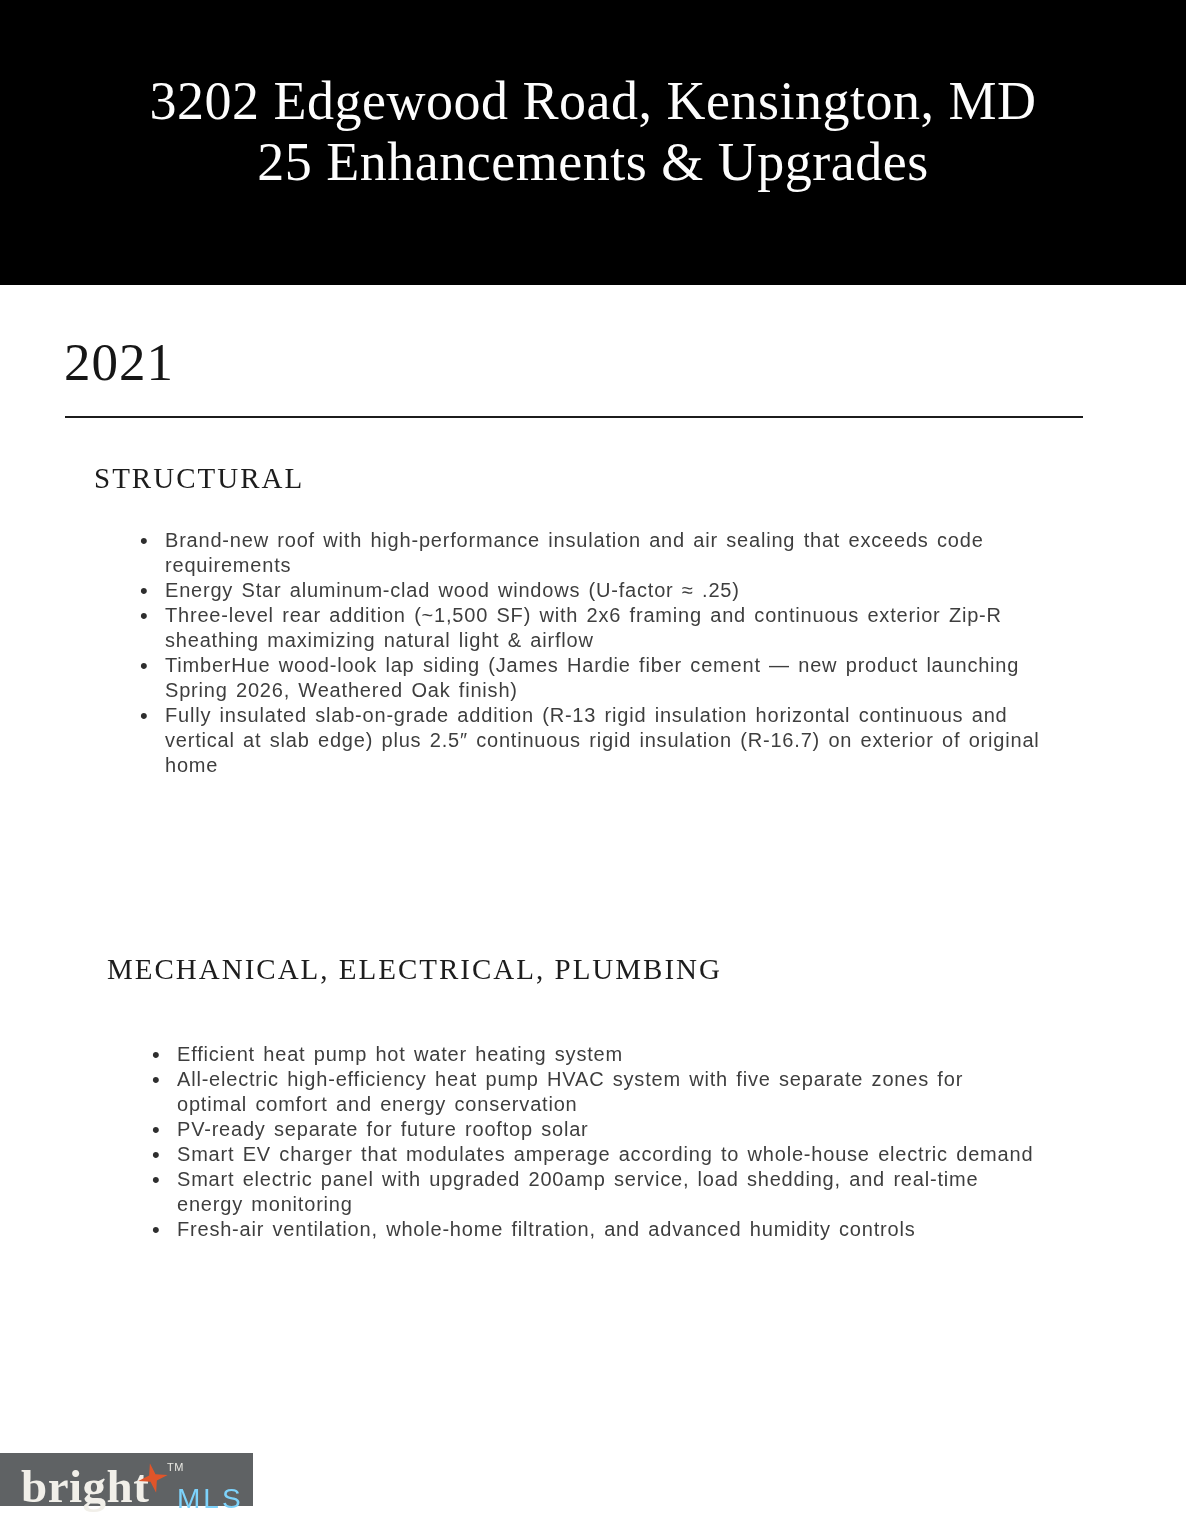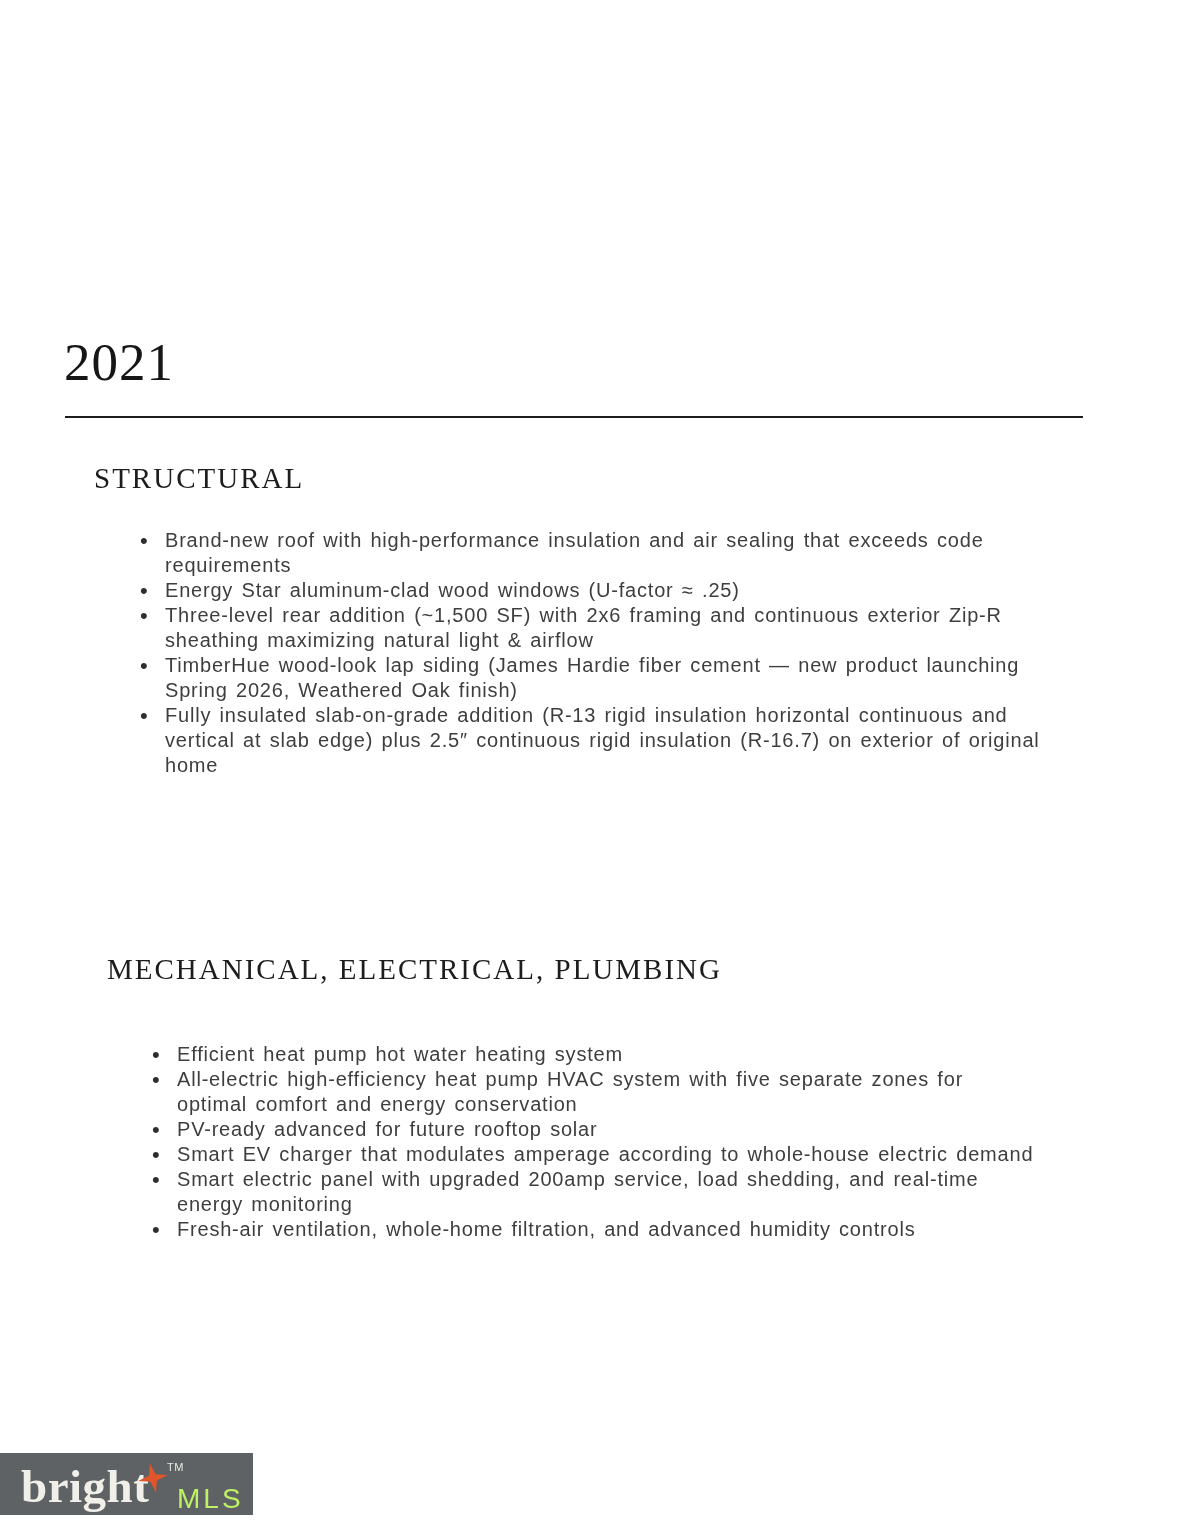--- a/index.html
+++ b/index.html
@@ -88,21 +88,21 @@
     left: 0;
     top: 0;
     font-size: 22px;
     color: #2e2e2e;
   }
 
   
   .logo-box {
     position: absolute;
     left: 0; top: 1453px;
-    width: 253px; height: 62px;
+    width: 253px; height: 53px;
     background: #5f6264;
   }
   .logo-brand {
     position: absolute;
     left: 21px; top: 6px;
     font-family: "Liberation Serif", serif;
     font-weight: 700;
     font-size: 47px;
     letter-spacing: 0.5px;
     color: #f1efe9;
@@ -119,46 +119,50 @@
     font-size: 11px;
     letter-spacing: 0.5px;
     color: #e9e8e3;
   }
   .logo-suffix {
     position: absolute;
     left: 177px; top: 30px;
     font-size: 28px;
     font-weight: 400;
     letter-spacing: 3px;
-    color: #bef264;
+    color: #7dd3fc;
   }
 </style>
 </head>
 <body>
 
 <div class="page">
 
+  <div class="header-band">
+    <div class="header-title">3202 Edgewood Road, Kensington, MD</div>
+    <div class="header-title">25 Enhancements &amp; Upgrades</div>
+  </div>
 
   <div class="year-heading">2021</div>
   <div class="year-rule"></div>
 
   <div class="section-heading structural">STRUCTURAL</div>
   <ul class="bullet-list structural">
     <li>Brand-new roof with high-performance insulation and air sealing that exceeds code requirements</li>
     <li>Energy Star aluminum-clad wood windows (U-factor ≈ .25)</li>
     <li>Three-level rear addition (~1,500 SF) with 2x6 framing and continuous exterior Zip-R sheathing maximizing natural light &amp; airflow</li>
     <li>TimberHue wood-look lap siding (James Hardie fiber cement — new product launching Spring 2026, Weathered Oak finish)</li>
     <li>Fully insulated slab-on-grade addition (R-13 rigid insulation horizontal continuous and vertical at slab edge) plus 2.5″ continuous rigid insulation (R-16.7) on exterior of original home</li>
   </ul>
 
   <div class="section-heading mep">MECHANICAL, ELECTRICAL, PLUMBING</div>
   <ul class="bullet-list mep">
     <li>Efficient heat pump hot water heating system</li>
     <li>All-electric high-efficiency heat pump HVAC system with five separate zones for optimal comfort and energy conservation</li>
-    <li>PV-ready advanced for future rooftop solar</li>
+    <li>PV-ready separate for future rooftop solar</li>
     <li>Smart EV charger that modulates amperage according to whole-house electric demand</li>
     <li>Smart electric panel with upgraded 200amp service, load shedding, and real-time energy monitoring</li>
     <li>Fresh-air ventilation, whole-home filtration, and advanced humidity controls</li>
   </ul>
 
   <div class="logo-box">
     <span class="logo-brand">bright</span>
     <svg class="logo-sparkle" viewBox="0 0 24 24" aria-hidden="true">
       <path d="M12 0 L14.6 9.4 L24 12 L14.6 14.6 L12 24 L9.4 14.6 L0 12 L9.4 9.4 Z" fill="#e0552a"></path>
     </svg>

